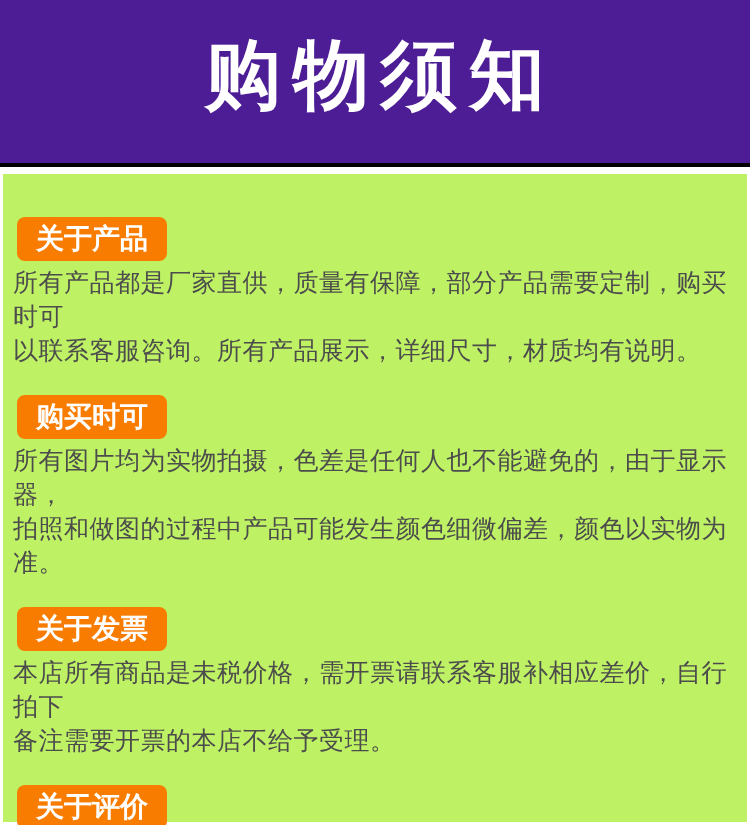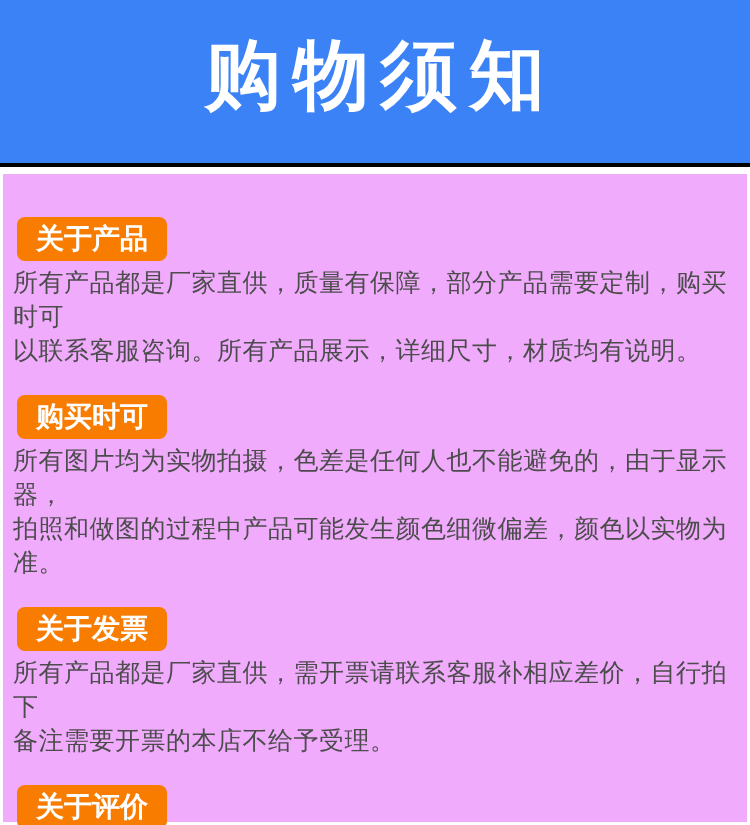--- a/index.html
+++ b/index.html
@@ -6,21 +6,21 @@
   body {
     width: 750px;
     height: 825px;
     background: #ffffff;
     font-family: "Liberation Sans", "DejaVu Sans", sans-serif;
     overflow: hidden;
   }
   .banner {
     width: 750px;
     height: 163px;
-    background: #3b82f6;
+    background: #4c1d95;
     display: flex;
     align-items: center;
     justify-content: center;
     padding-bottom: 10px;
     box-sizing: border-box;
   }
   .banner-title {
     color: #ffffff;
     font-size: 76px;
     font-weight: bold;
@@ -29,21 +29,21 @@
     white-space: nowrap;
   }
   .banner-divider {
     width: 750px;
     height: 4px;
     background: #000000;
   }
   .panel {
     margin: 7px 3px 3px 3px;
     height: 648px;
-    background: #f0abfc;
+    background: #bef264;
     box-sizing: border-box;
     padding-top: 43px;
   }
   .section {
     margin-bottom: 28px;
   }
   .badge {
     display: inline-block;
     margin-left: 14px;
     min-width: 150px;
@@ -83,21 +83,21 @@
   </div>
 
   <div class="section">
     <div class="badge">购买时可</div>
     <div class="section-text">所有图片均为实物拍摄，色差是任何人也不能避免的，由于显示器，
 拍照和做图的过程中产品可能发生颜色细微偏差，颜色以实物为准。</div>
   </div>
 
   <div class="section">
     <div class="badge">关于发票</div>
-    <div class="section-text">所有产品都是厂家直供，需开票请联系客服补相应差价，自行拍下
+    <div class="section-text">本店所有商品是未税价格，需开票请联系客服补相应差价，自行拍下
 备注需要开票的本店不给予受理。</div>
   </div>
 
   <div class="section">
     <div class="badge">关于评价</div>
     
   </div>
 
 </div>
 

